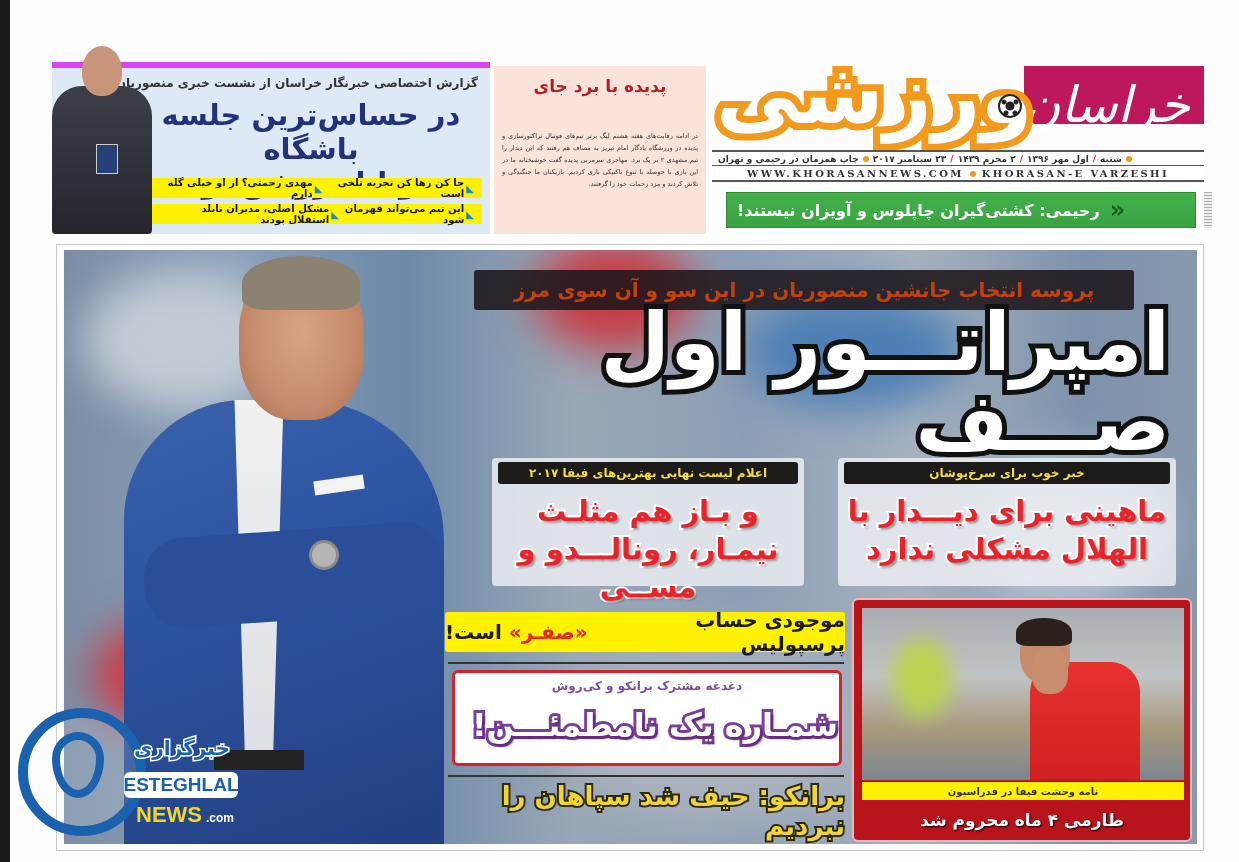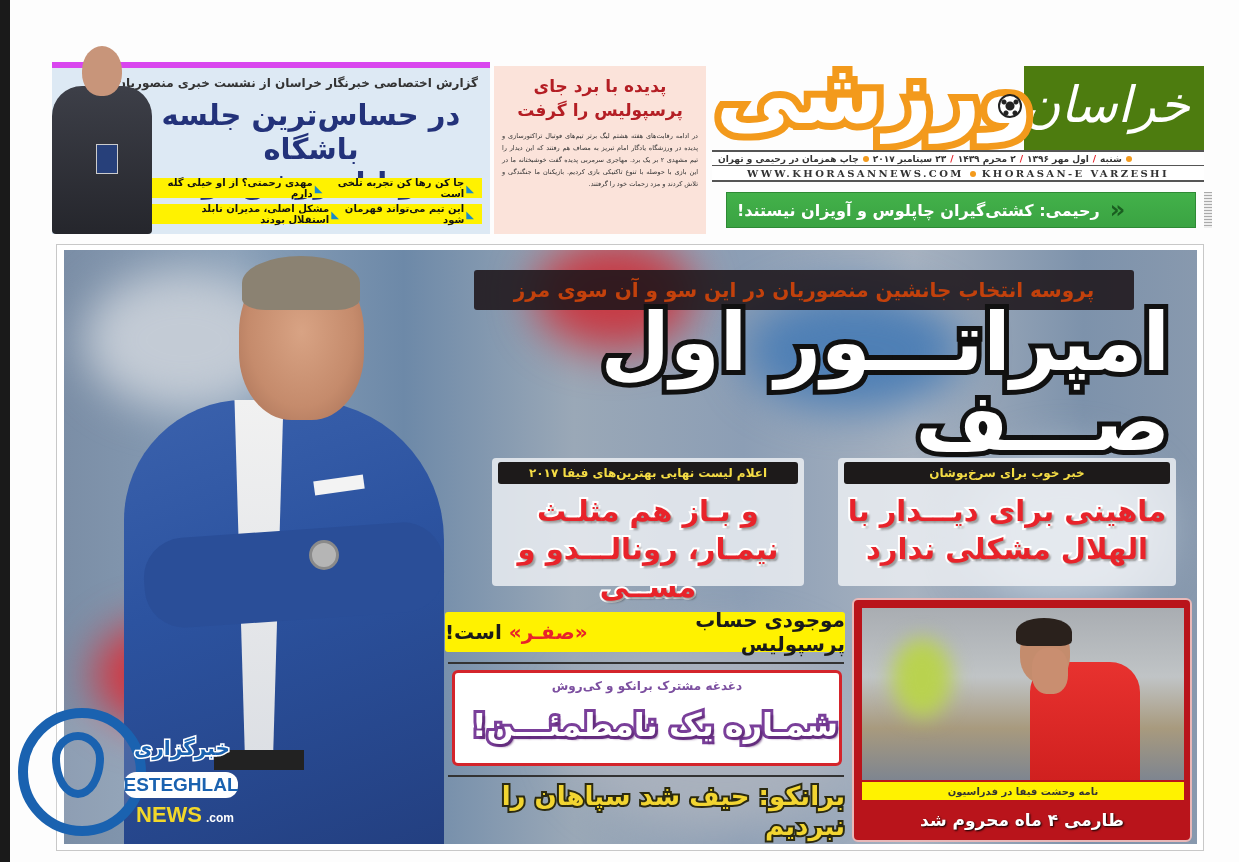--- a/index.html
+++ b/index.html
@@ -5,21 +5,21 @@
   * { box-sizing: border-box; margin: 0; padding: 0; }
   html, body { width: 1239px; height: 862px; overflow: hidden; background: #ffffff; }
   body { position: relative; font-family: "DejaVu Sans", sans-serif; }
   .rtl { direction: rtl; }
 
   .left-edge { position: absolute; left: 0; top: 0; width: 10px; height: 862px; background: #1a1a1a; }
   .page { position: absolute; left: 10px; top: 0; width: 1229px; height: 862px; background: #fdfdfd; }
 
   
   .masthead { position: absolute; left: 712px; top: 44px; width: 492px; height: 190px; }
-  .logo-red { position: absolute; right: 0; top: 22px; width: 180px; height: 100px; background: #4d7c0f; }
+  .logo-red { position: absolute; right: 0; top: 22px; width: 180px; height: 58px; background: #be185d; }
   .logo-red-text { position: absolute; right: 14px; top: 8px; color: #fff; font-family: "DejaVu Serif", serif; font-size: 50px; font-style: italic; line-height: 62px; }
   .logo-orange { position: absolute; left: 0; top: 0; width: 320px; height: 104px; }
   .logo-orange-text { position: absolute; left: 4px; top: -2px; font-family: "DejaVu Sans", sans-serif; font-weight: bold; font-size: 84px; line-height: 104px; color: #fff;
     -webkit-text-stroke: 14px #f39a1c; paint-order: stroke fill; letter-spacing: -2px; }
   .logo-ball { position: absolute; left: 286px; top: 50px; width: 24px; height: 24px; border-radius: 50%; background: #fff; border: 2px solid #222;
     background-image: radial-gradient(circle at 50% 50%, #222 4px, transparent 5px), radial-gradient(circle at 20% 30%, #222 2px, transparent 3px), radial-gradient(circle at 80% 30%, #222 2px, transparent 3px), radial-gradient(circle at 30% 85%, #222 2px, transparent 3px), radial-gradient(circle at 75% 85%, #222 2px, transparent 3px); }
 
   .dateline { position: absolute; left: 0; top: 106px; width: 492px; height: 16px; border-top: 2px solid #555; border-bottom: 1px solid #555; display: flex; align-items: center; justify-content: flex-end; padding: 0 6px; font-size: 9px; color: #333; font-weight: bold; background: #fff; }
   .dateline .dot { display: inline-block; width: 6px; height: 6px; border-radius: 50%; background: #f39a1c; margin: 0 4px; }
   .dateline .sep { color: #e62129; margin: 0 4px; }
@@ -87,21 +87,21 @@
   .player-shirt { position: absolute; left: 168px; top: 54px; width: 110px; height: 120px; background: linear-gradient(#e8322f, #d0201f); border-radius: 30px 30px 0 0; }
   .player-hands { position: absolute; left: 170px; top: 40px; width: 36px; height: 46px; background: #c98e70; border-radius: 40%; }
   .red-card-kicker { position: absolute; left: 8px; top: 182px; width: 322px; height: 18px; background: #fff200; display: flex; align-items: center; justify-content: center; font-size: 10px; font-weight: bold; color: #333; }
   .red-card-title { position: absolute; left: 0; right: 0; top: 202px; height: 36px; display: flex; align-items: center; justify-content: center; color: #fff; font-size: 17px; font-weight: bold; text-shadow: 1px 1px 2px #000; }
 
   
   .wm { position: absolute; left: 18px; top: 698px; width: 210px; height: 152px; }
   .wm-ball { position: absolute; left: 0; top: 10px; width: 128px; height: 128px; border-radius: 50%; border: 10px solid #1a62b0; background: rgba(255,255,255,0.15); }
   .wm-pin { position: absolute; left: 34px; top: 34px; width: 52px; height: 66px; border: 8px solid #1a62b0; border-radius: 50% 50% 50% 50% / 40% 40% 60% 60%; }
   .wm-fa { position: absolute; left: 116px; top: 38px; color: #1a62b0; font-size: 20px; font-weight: bold; -webkit-text-stroke: 3px #fff; paint-order: stroke fill; }
-  .wm-label { position: absolute; left: 106px; top: 74px; width: 114px; height: 26px; background: #fff; border-radius: 12px; color: #1a62b0; font-family: "Liberation Sans", sans-serif; font-weight: bold; font-size: 19px; display: flex; align-items: center; justify-content: center; }
+  .wm-label { position: absolute; left: 106px; top: 74px; width: 114px; height: 26px; background: #fff; border-radius: 6px; color: #1a62b0; font-family: "Liberation Sans", sans-serif; font-weight: bold; font-size: 19px; display: flex; align-items: center; justify-content: center; }
   .wm-news { position: absolute; left: 118px; top: 104px; font-family: "Liberation Sans", sans-serif; font-weight: bold; font-size: 22px; color: #f2d72a; }
   .wm-com { font-size: 12px; color: #fff; margin-left: 4px; }
 </style>
 </head>
 <body>
 
 <div class="left-edge"></div>
 
 <div class="page rtl">
 </div>
@@ -135,21 +135,20 @@
   <div class="green-bar rtl">
     <span class="green-chevron">«</span>
     <span class="green-bar-text">رحیمی: کشتی‌گیران چاپلوس و آویزان نیستند!</span>
   </div>
   <div class="green-stripes"></div>
 </div>
 
 <div class="pink-box rtl">
   <div class="pink-title">
     <div>پدیده با برد جای</div>
-    <div>پرسپولیس را گرفت</div>
   </div>
   <div class="pink-body">در ادامه رقابت‌های هفته هشتم لیگ برتر تیم‌های فوتبال تراکتورسازی و پدیده در ورزشگاه یادگار امام تبریز به مصاف هم رفتند که این دیدار را تیم مشهدی ۲ بر یک برد. مهاجری سرمربی پدیده گفت خوشبختانه ما در این بازی با حوصله با تنوع تاکتیکی بازی کردیم. بازیکنان ما جنگندگی و تلاش کردند و مزد زحمات خود را گرفتند.</div>
 </div>
 
 <div class="topleft rtl">
   <div class="topleft-kicker">گزارش اختصاصی خبرنگار خراسان از نشست خبری منصوریان</div>
   <div class="topleft-headline">
     <div>در حساس‌ترین جلسه باشگاه</div>
     <div>موبایل روشن بود</div>
   </div>

